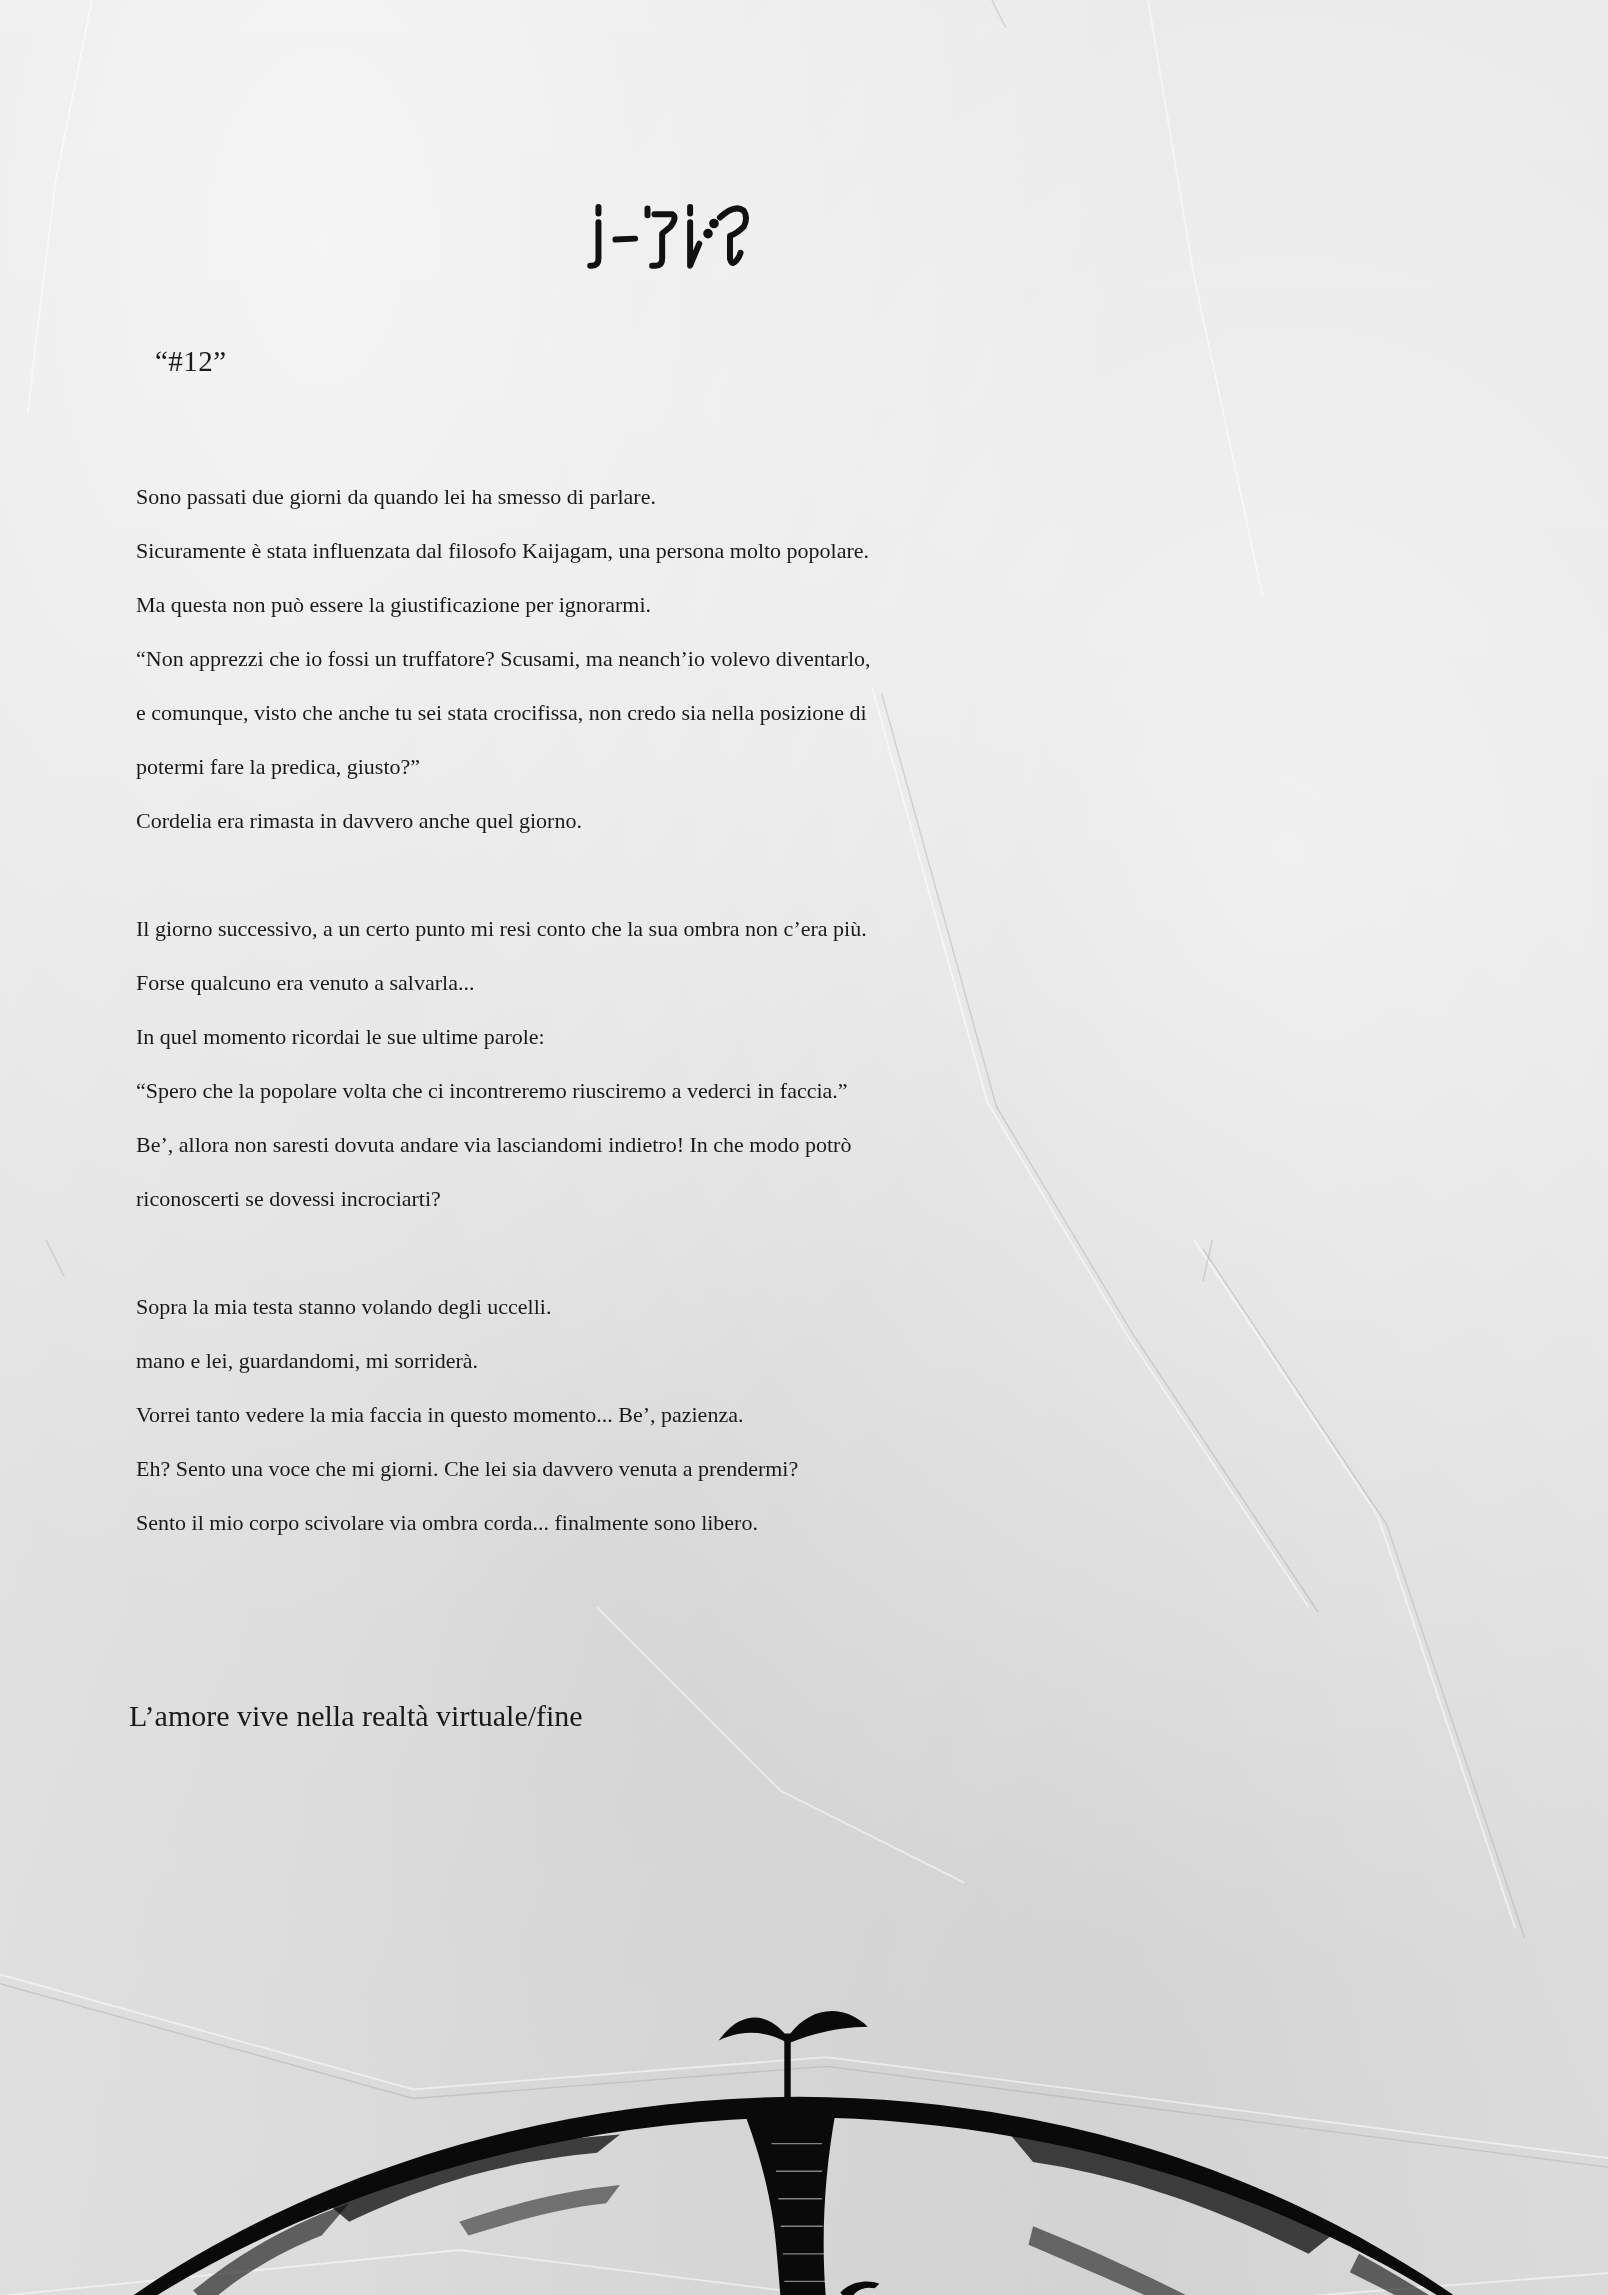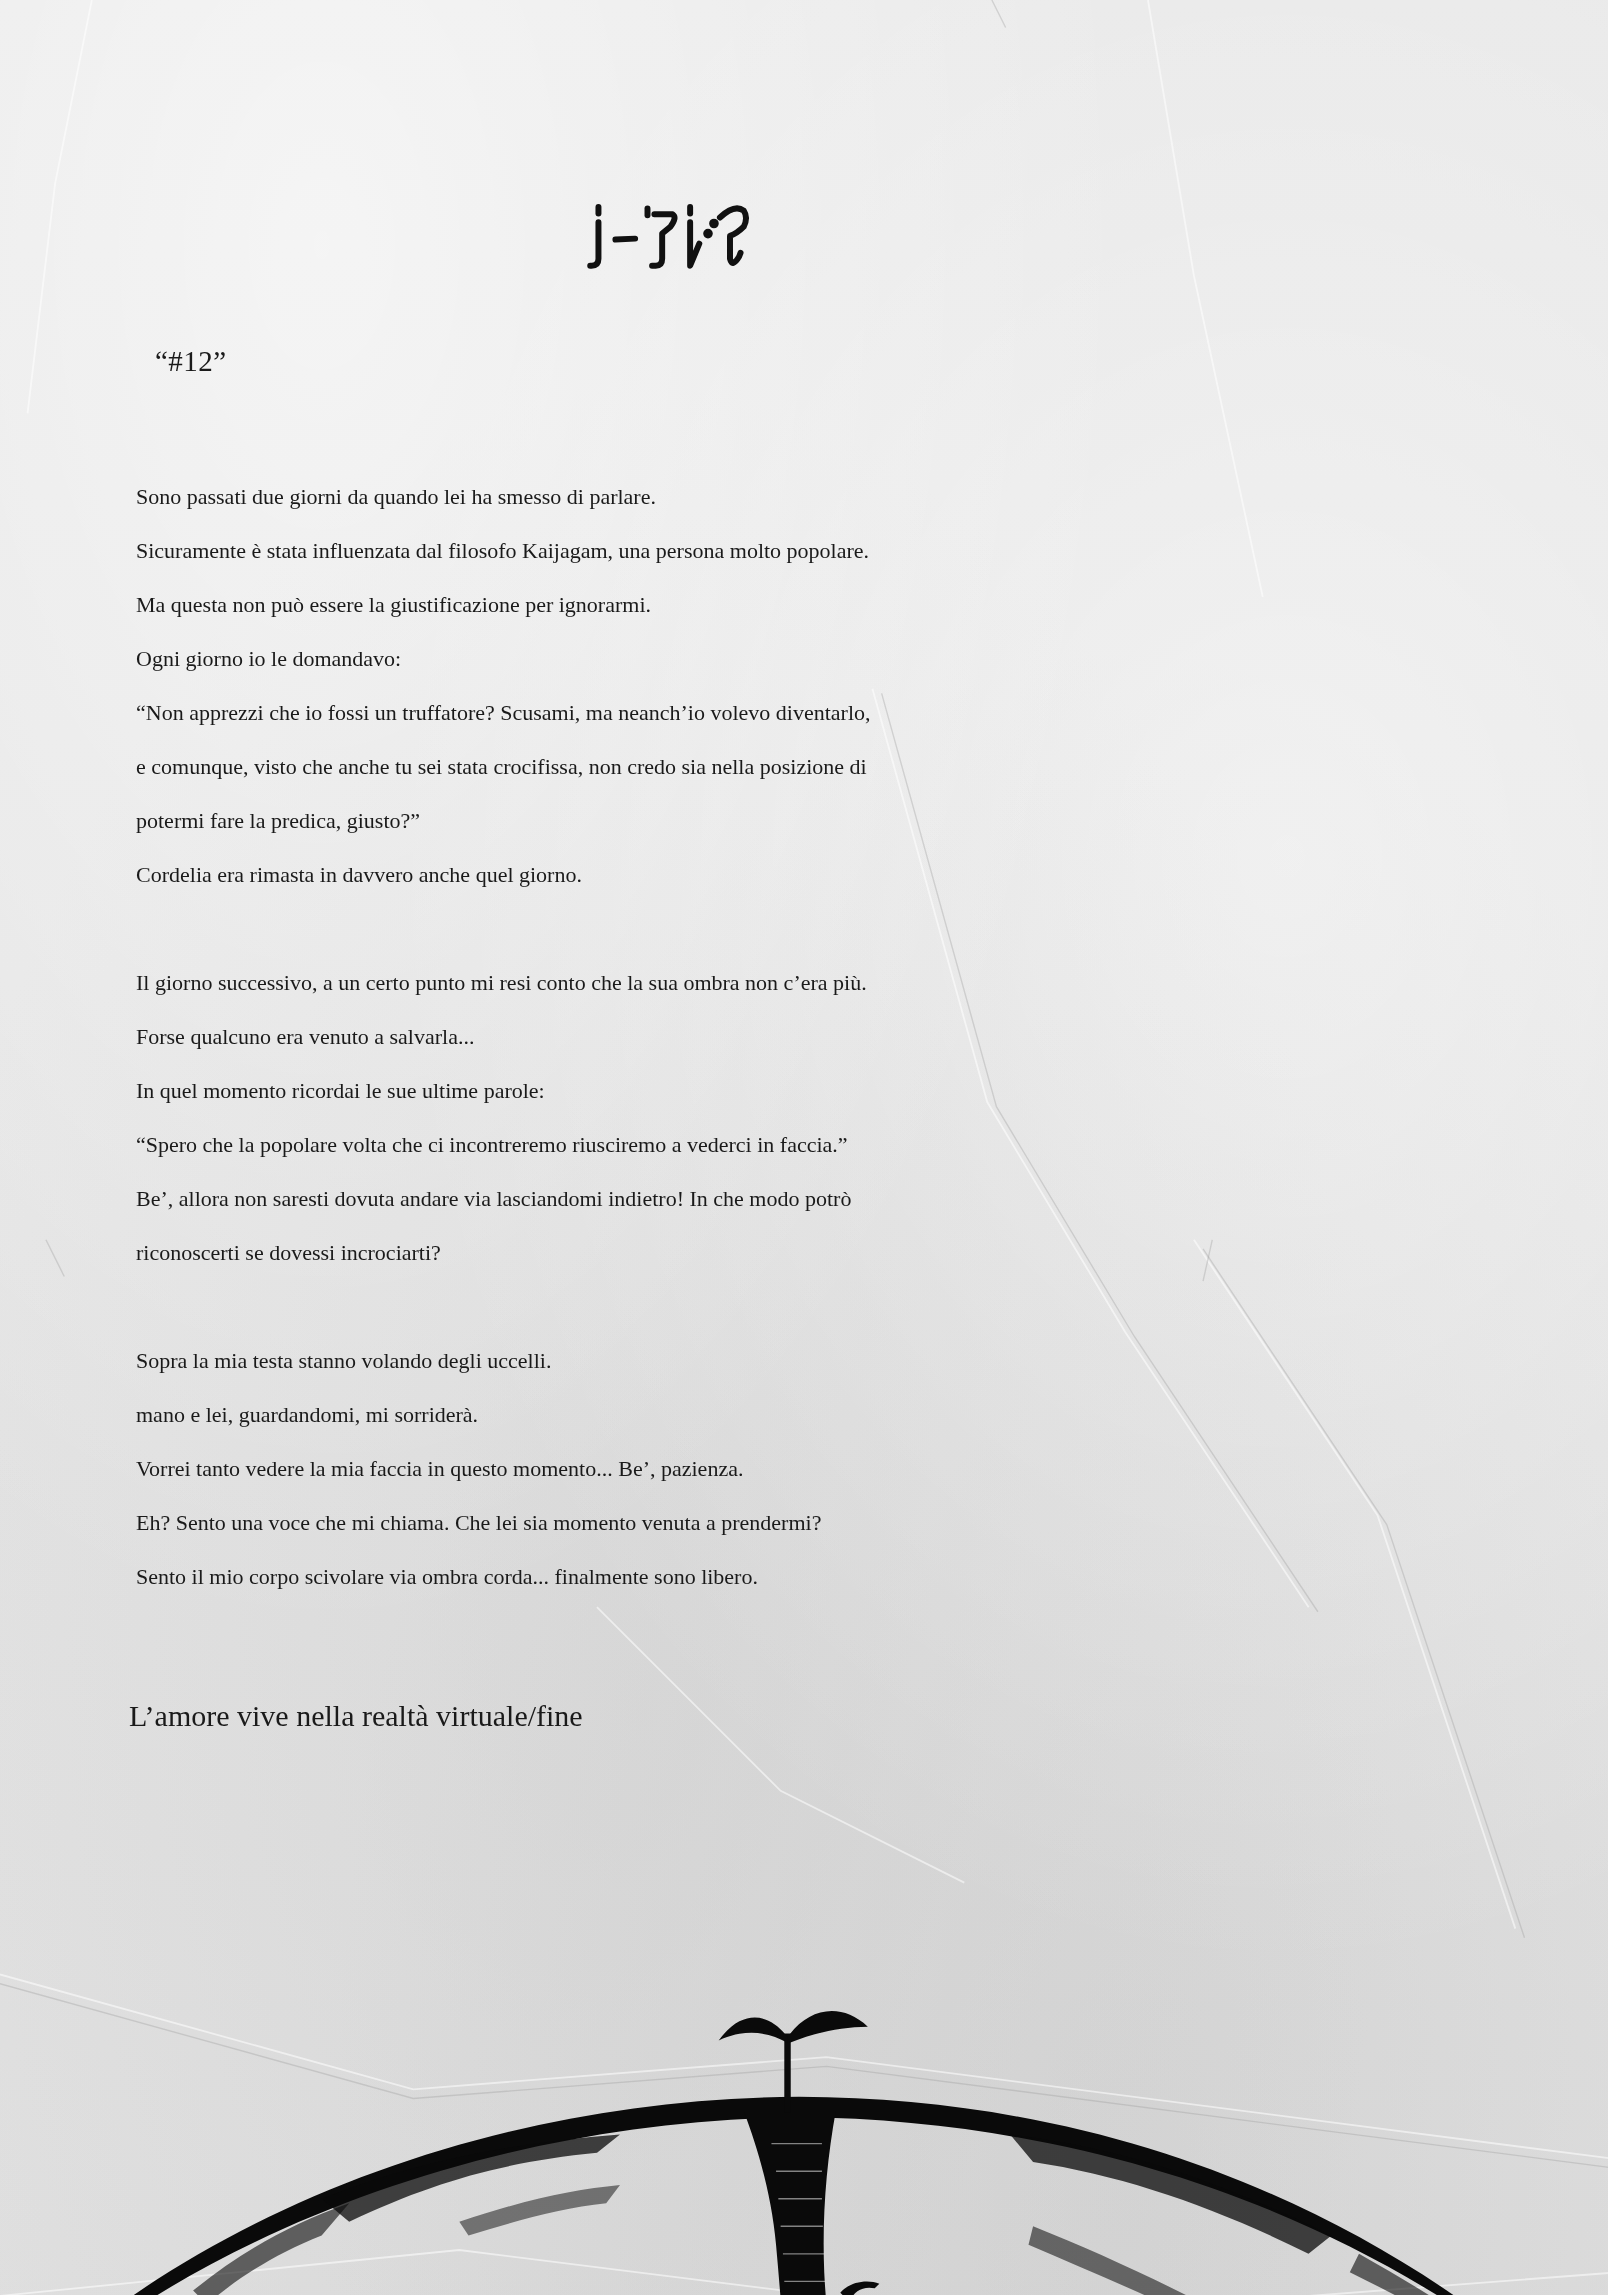--- a/index.html
+++ b/index.html
@@ -120,41 +120,40 @@
   </g>
 </svg>
 
 <div class="chapter-label">“#12”</div>
 
 <div class="body-text">
   <div>
     <div class="line">Sono passati due giorni da quando lei ha smesso di parlare.</div>
     <div class="line">Sicuramente è stata influenzata dal filosofo Kaijagam, una persona molto popolare.</div>
     <div class="line">Ma questa non può essere la giustificazione per ignorarmi.</div>
-    <div class="line">Ogni giorno io le domandavo:</div>
     <div class="line">“Non apprezzi che io fossi un truffatore? Scusami, ma neanch’io volevo diventarlo,</div>
     <div class="line">e comunque, visto che anche tu sei stata crocifissa, non credo sia nella posizione di</div>
     <div class="line">potermi fare la predica, giusto?”</div>
     <div class="line">Cordelia era rimasta in davvero anche quel giorno.</div>
   </div>
   <div class="gap"></div>
   <div>
     <div class="line">Il giorno successivo, a un certo punto mi resi conto che la sua ombra non c’era più.</div>
     <div class="line">Forse qualcuno era venuto a salvarla...</div>
     <div class="line">In quel momento ricordai le sue ultime parole:</div>
     <div class="line">“Spero che la popolare volta che ci incontreremo riusciremo a vederci in faccia.”</div>
     <div class="line">Be’, allora non saresti dovuta andare via lasciandomi indietro! In che modo potrò</div>
     <div class="line">riconoscerti se dovessi incrociarti?</div>
   </div>
   <div class="gap"></div>
   <div>
     <div class="line">Sopra la mia testa stanno volando degli uccelli.</div>
     <div class="line">mano e lei, guardandomi, mi sorriderà.</div>
     <div class="line">Vorrei tanto vedere la mia faccia in questo momento... Be’, pazienza.</div>
-    <div class="line">Eh? Sento una voce che mi chiama. Che lei sia momento venuta a prendermi?</div>
+    <div class="line">Eh? Sento una voce che mi giorni. Che lei sia davvero venuta a prendermi?</div>
     <div class="line">Sento il mio corpo scivolare via ombra corda... finalmente sono libero.</div>
   </div>
 </div>
 
 <div class="ending">L’amore vive nella realtà virtuale/fine</div>
 
 <svg class="illustration" viewBox="0 0 3504 1183">
   <g fill="#0a0a0a">
 
     <path d="M115 985

